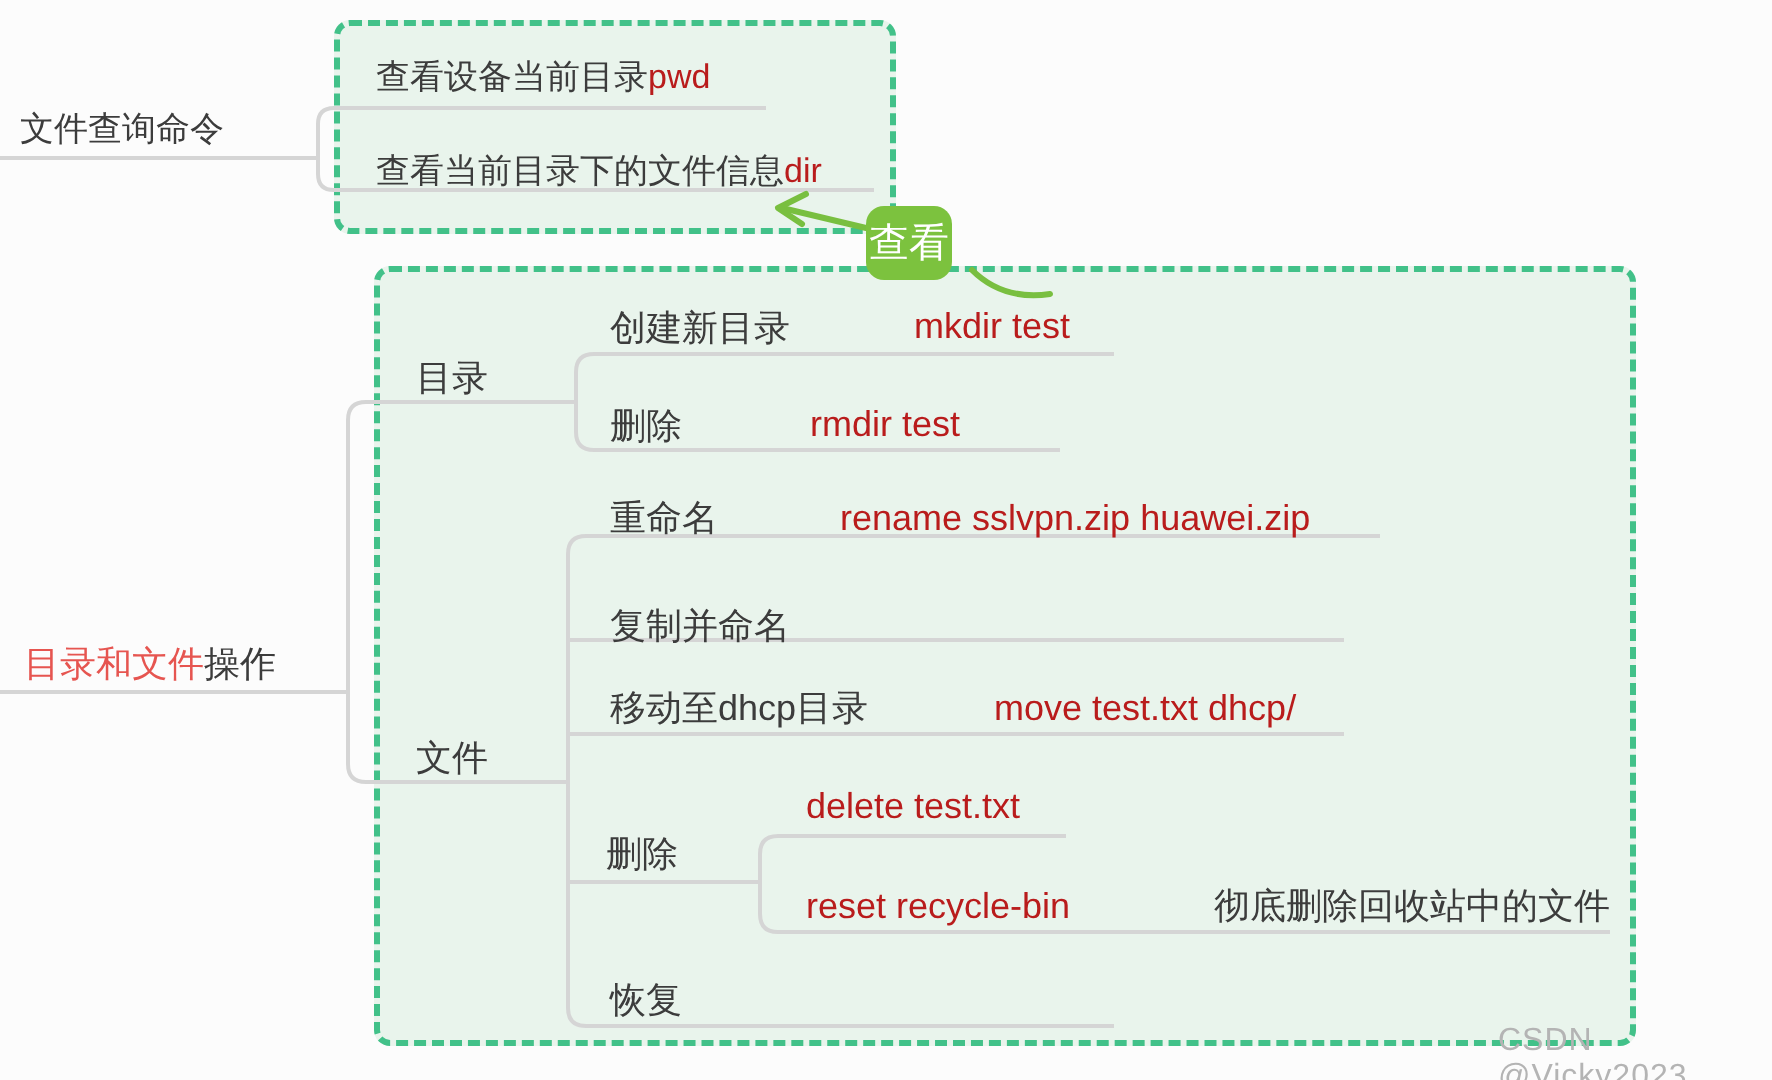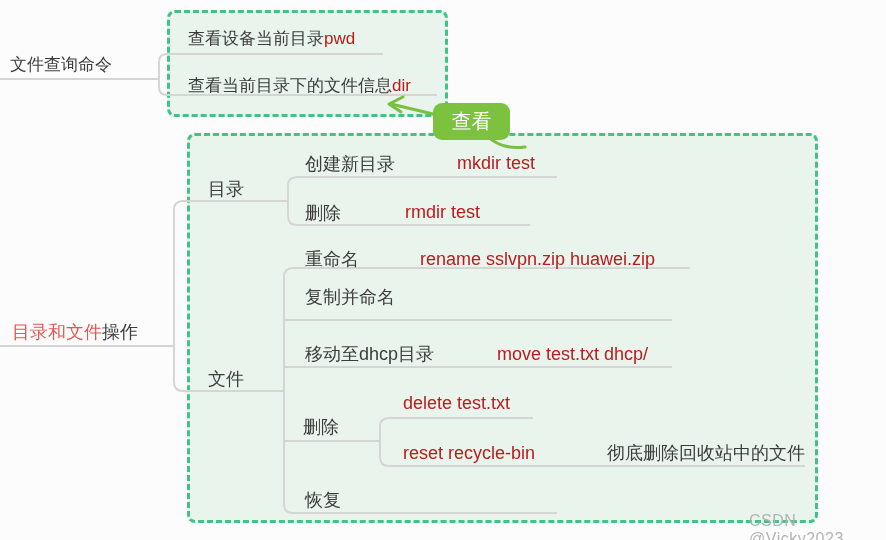--- a/index.html
+++ b/index.html
@@ -15,21 +15,21 @@
     z-index:1;
   }
   #connectors{position:absolute;left:0;top:0;z-index:2;pointer-events:none;}
 
   .node{position:absolute;z-index:3;font-size:18px;line-height:20px;color:#3c3c3c;white-space:nowrap;}
   .cmd{color:#b91c1c;}
   .red{color:#e65550;}
   .small{font-size:17px;}
 
   .callout{
-    position:absolute;left:433px;top:103px;width:77px;height:37px;
+    position:absolute;left:433px;top:103px;width:43px;height:37px;
     background:#7cc23e;border-radius:9px;z-index:4;
     display:flex;align-items:center;justify-content:center;
     color:#ffffff;font-size:20px;
   }
   .watermark{
     position:absolute;left:749px;top:512px;z-index:4;
     color:#b4b4b4;font-size:16px;letter-spacing:0.5px;
   }
 </style>
 </head>
@@ -88,21 +88,21 @@
   <div class="node cmd" style="left:457px;top:153px;">mkdir test</div>
 
   <div class="node" style="left:305px;top:203px;">删除</div>
   <div class="node cmd" style="left:405px;top:202px;">rmdir test</div>
 
   <div class="node" style="left:208px;top:369px;">文件</div>
 
   <div class="node" style="left:305px;top:249px;">重命名</div>
   <div class="node cmd" style="left:420px;top:249px;">rename sslvpn.zip huawei.zip</div>
 
-  <div class="node" style="left:305px;top:287px;">复制并命名</div>
+  <div class="node" style="left:305px;top:305px;font-family:Liberation Mono, monospace;">复制并命名</div>
 
   <div class="node cmd" style="left:497px;top:344px;">move test.txt dhcp/</div>
   <div class="node" style="left:305px;top:344px;">移动至dhcp目录</div>
 
   <div class="node" style="left:303px;top:417px;">删除</div>
 
   <div class="node cmd" style="left:403px;top:393px;">delete test.txt</div>
 
   <div class="node cmd" style="left:403px;top:443px;">reset recycle-bin</div>
   <div class="node" style="left:607px;top:443px;">彻底删除回收站中的文件</div>

